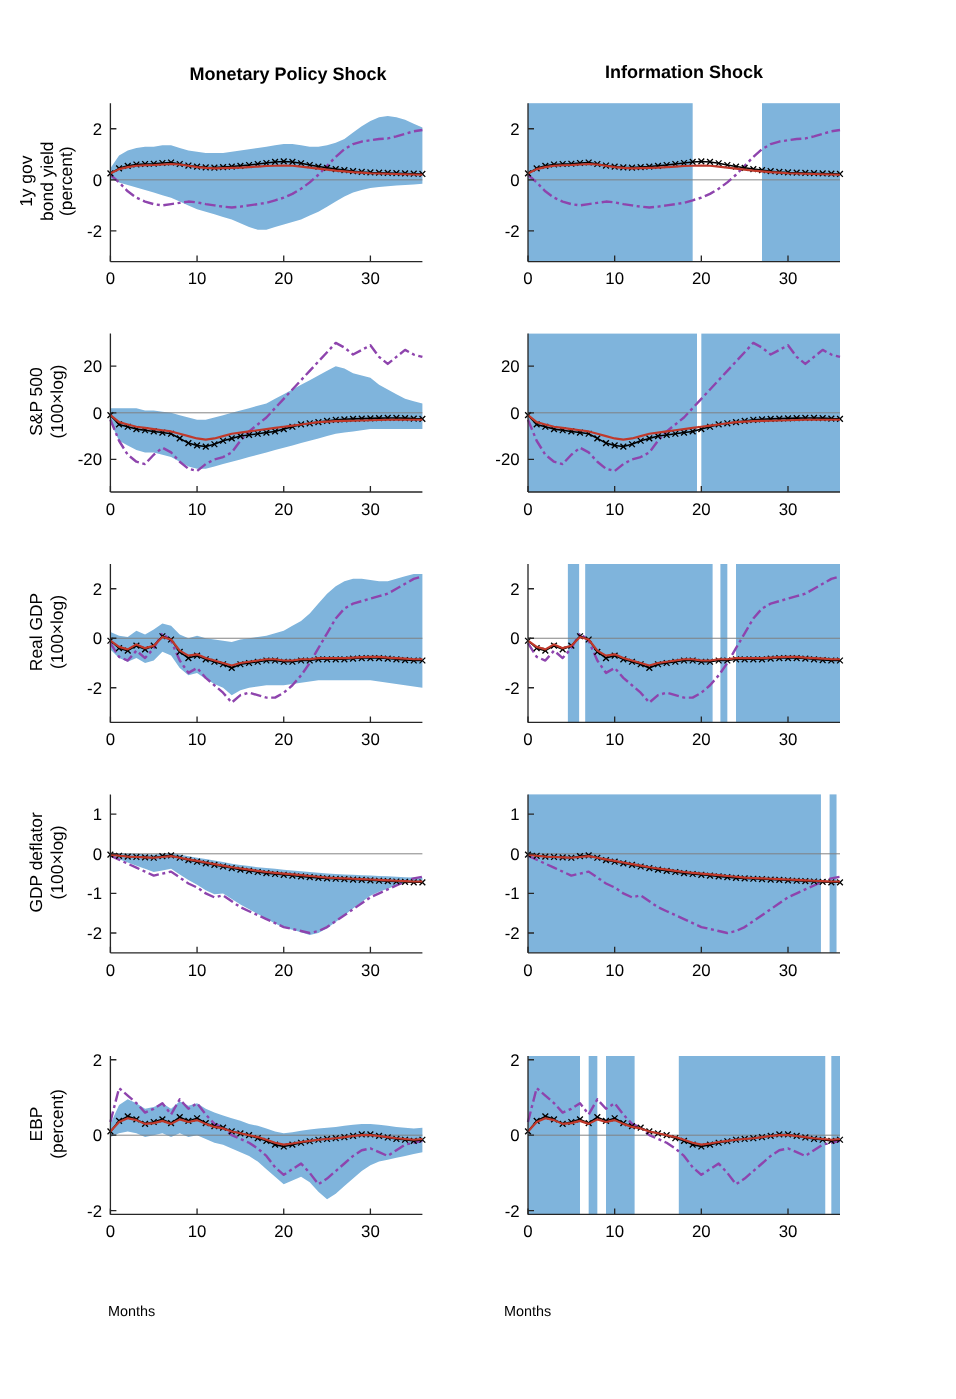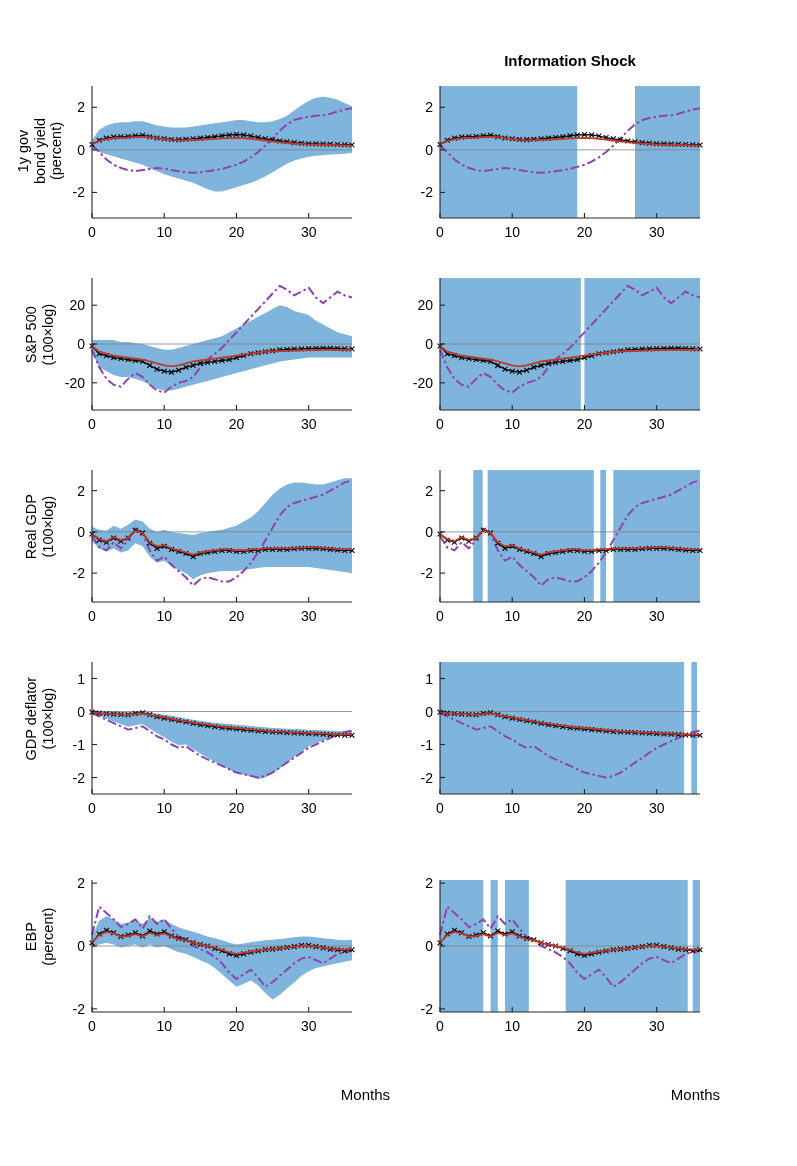--- a/index.html
+++ b/index.html
@@ -3,28 +3,29 @@
 <meta charset="utf-8">
 <style>
   html,body{margin:0;padding:0;background:#ffffff;}
   body{width:797px;height:1166px;font-family:"Liberation Sans",sans-serif;color:#000;}
   #wrap{position:relative;width:797px;height:1166px;}
   .col-title{position:absolute;font-weight:bold;font-size:15px;text-align:center;}
   .panel{position:absolute;}
   .panel svg{display:block;}
   .ylab{position:absolute;font-size:14.5px;line-height:1.15;text-align:center;
         transform-origin:center center;white-space:pre;}
-  .xlab{position:absolute;font-size:15px;text-align:right;}
+  .xlab{position:absolute;font-size:12px;text-align:left;}
   .tick-text{font-size:14px;font-family:"Liberation Sans",sans-serif;fill:#000;}
 </style>
 </head>
 <body>
 
 <div id="wrap">
 
+  <div class="col-title" style="left:90px;top:54px;width:300px;">Monetary Policy Shock</div>
   <div class="col-title" style="left:420px;top:52px;width:300px;">Information Shock</div>
 
   <div id="panels">
       <div class="panel" style="left: 46px; top: 74px;">
         <svg width="320" height="174" viewBox="0 0 320 174">
           <g transform="translate(46,12)">
             <polygon points="0.00,54.29 7.22,43.65 14.44,39.39 21.67,37.26 28.89,36.19 36.11,36.19 43.33,35.13 50.56,35.13 57.78,37.26 65.00,39.39 72.22,40.45 79.44,41.52 86.67,41.52 93.89,41.52 101.11,40.45 108.33,39.39 115.56,38.32 122.78,37.26 130.00,36.19 137.22,35.13 144.44,34.06 151.67,34.06 158.89,35.13 166.11,36.19 173.33,36.19 180.56,35.13 187.78,33.00 195.00,29.81 202.22,24.48 209.44,19.16 216.67,14.90 223.89,11.71 231.11,10.65 238.33,11.71 245.56,13.84 252.78,17.03 260.00,20.23 260.00,67.06 252.78,67.70 245.56,68.13 238.33,68.55 231.11,69.19 223.89,69.83 216.67,70.68 209.44,72.39 202.22,74.52 195.00,77.71 187.78,81.97 180.56,86.23 173.33,90.48 166.11,93.68 158.89,96.87 151.67,99.00 144.44,101.13 137.22,103.26 130.00,105.39 122.78,105.39 115.56,103.26 108.33,100.06 101.11,96.87 93.89,94.74 86.67,92.61 79.44,90.48 72.22,88.35 65.00,85.16 57.78,81.97 50.56,78.77 43.33,76.65 36.11,74.52 28.89,72.39 21.67,70.26 14.44,68.13 7.22,66.00 0.00,62.81" fill="#7FB4DC"></polygon>
             <line x1="0" y1="63.87096774193549" x2="260" y2="63.87096774193549" stroke="#808080" stroke-width="0.8"></line>
             <polyline points="0.00,59.61 7.22,66.00 14.44,73.45 21.67,78.77 28.89,81.97 36.11,84.10 43.33,85.16 50.56,84.10 57.78,83.03 65.00,81.97 72.22,82.61 79.44,84.10 86.67,85.16 93.89,86.23 101.11,86.86 108.33,86.23 115.56,85.16 122.78,84.10 130.00,83.03 137.22,80.90 144.44,78.77 151.67,75.58 158.89,71.32 166.11,66.00 173.33,59.61 180.56,52.16 187.78,44.71 195.00,38.32 202.22,34.06 209.44,31.94 216.67,30.87 223.89,29.81 231.11,29.38 238.33,27.68 245.56,25.55 252.78,23.42 260.00,22.35" fill="none" stroke="#8E44AD" stroke-width="2" stroke-dasharray="9,3,2.5,3" stroke-linejoin="round"></polyline>
             <polyline points="0.00,58.55 7.22,54.29 14.44,52.16 21.67,51.10 28.89,50.67 36.11,50.46 43.33,49.82 50.56,49.39 57.78,50.67 65.00,51.95 72.22,52.80 79.44,53.44 86.67,53.65 93.89,53.23 101.11,52.80 108.33,52.16 115.56,51.52 122.78,50.67 130.00,49.82 137.22,48.97 144.44,48.54 151.67,48.97 158.89,50.03 166.11,51.52 173.33,52.80 180.56,53.86 187.78,54.93 195.00,55.78 202.22,56.63 209.44,57.27 216.67,57.70 223.89,57.91 231.11,58.12 238.33,58.34 245.56,58.55 252.78,58.76 260.00,58.97" fill="none" stroke="#000000" stroke-width="1.3" stroke-linejoin="round"></polyline>

